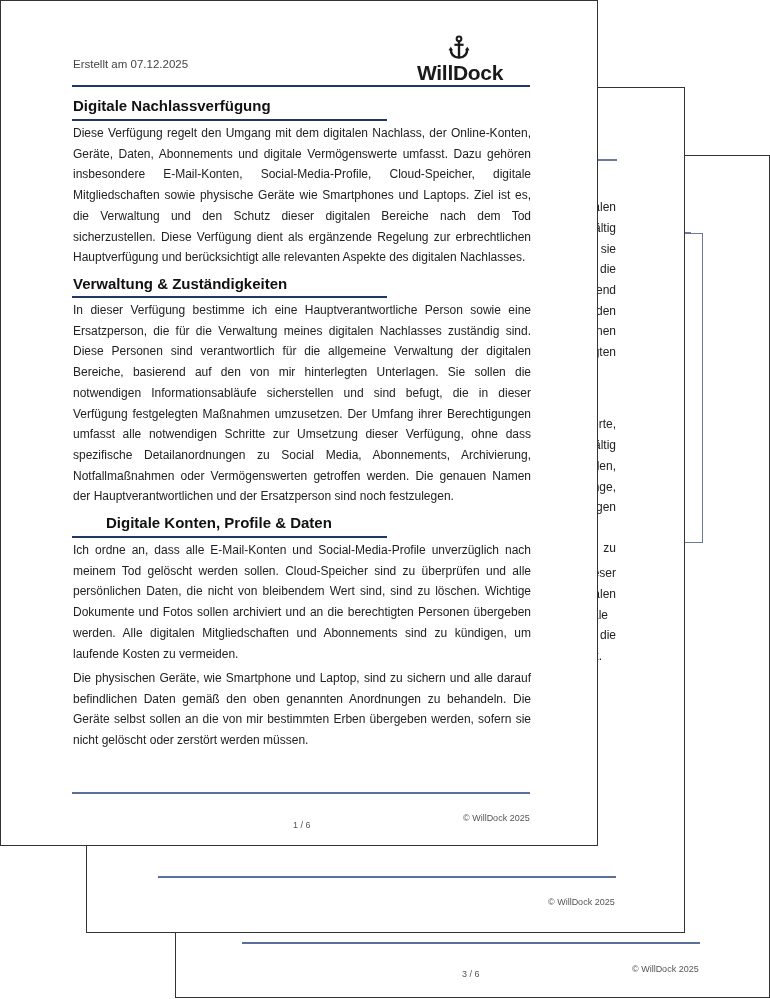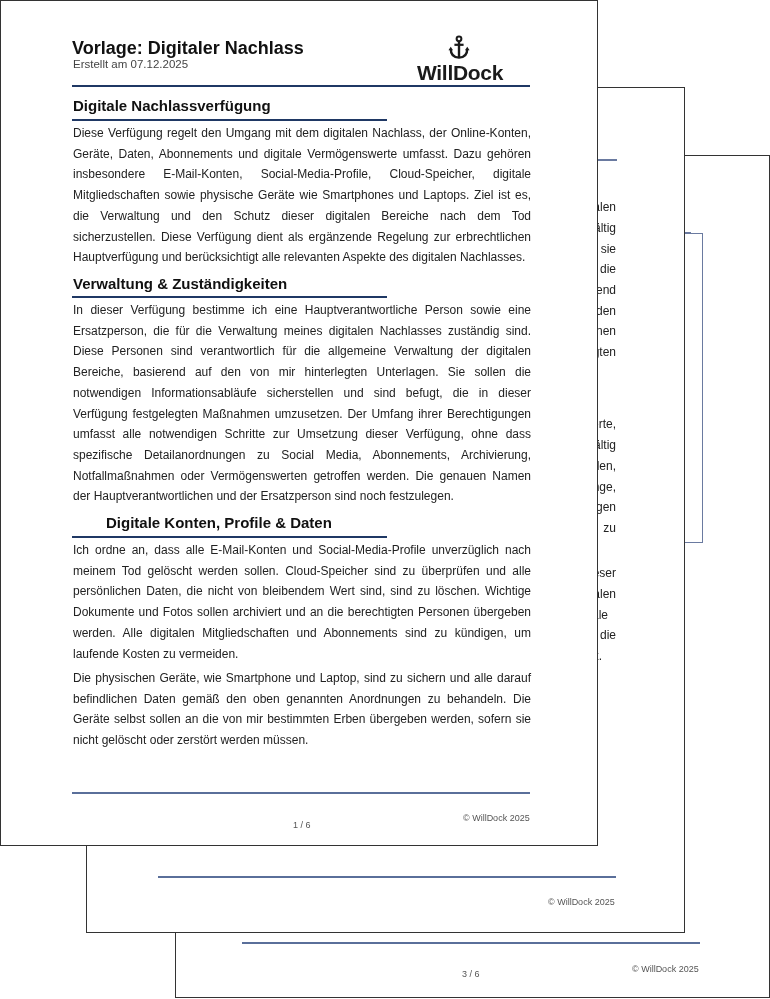--- a/index.html
+++ b/index.html
@@ -51,33 +51,32 @@
   <div class="frag" style="right:68px; top:171px;">die</div>
   <div class="frag" style="right:68px; top:192px;">end</div>
   <div class="frag" style="right:68px; top:213px;">den</div>
   <div class="frag" style="right:68px; top:233px;">nen</div>
   <div class="frag" style="right:68px; top:254px;">gten</div>
   <div class="frag" style="right:68px; top:326px;">erte,</div>
   <div class="frag" style="right:68px; top:347px;">ältig</div>
   <div class="frag" style="right:68px; top:368px;">llen,</div>
   <div class="frag" style="right:68px; top:389px;">nge,</div>
   <div class="frag" style="right:68px; top:409px;">gen</div>
-  <div class="frag" style="right:68px; top:430px;">zu</div>
+  <div class="frag" style="right:68px; top:450px;">zu</div>
   <div class="frag" style="right:68px; top:475px;">eser</div>
   <div class="frag" style="right:68px; top:496px;">alen</div>
   <div class="frag" style="right:76px; top:517px;">tale</div>
   <div class="frag" style="right:68px; top:537px;">die</div>
   <div class="frag" style="right:82px; top:558px;">t.</div>
   <div class="foot-rule" style="left:71px; top:788px; width:458px;"></div>
   <div class="page-num" style="left:291px; top:852px;">2 / 6</div>
   <div class="copyright" style="left:461px; top:809px;">© WillDock 2025</div>
 </div>
 
 <div class="page" id="page1">
-  <div class="hdr-title">Vorlage: Digitaler Nachlass</div>
   <div class="hdr-sub">Erstellt am 07.12.2025</div>
   <div class="logo" style="left:416px;">
     <svg viewBox="0 0 24 28">
       <circle cx="12" cy="4" r="2.6" fill="none" stroke="#1a1a1a" stroke-width="2.2"></circle>
       <line x1="12" y1="6.6" x2="12" y2="24" stroke="#1a1a1a" stroke-width="2.6"></line>
       <line x1="7" y1="10.5" x2="17" y2="10.5" stroke="#1a1a1a" stroke-width="2.4"></line>
       <path d="M3 15 Q3 24 12 24.5 Q21 24 21 15" fill="none" stroke="#1a1a1a" stroke-width="2.6"></path>
       <polygon points="0.5,16.5 3,12.5 5.5,16.5" fill="#1a1a1a"></polygon>
       <polygon points="18.5,16.5 21,12.5 23.5,16.5" fill="#1a1a1a"></polygon>
     </svg>

